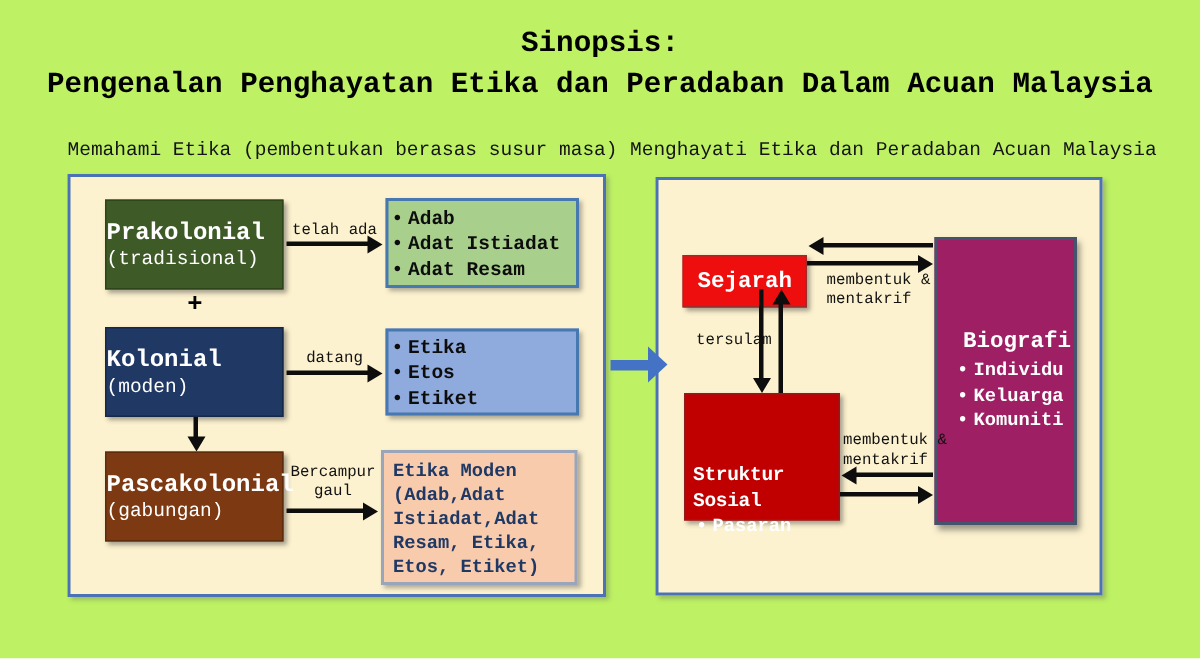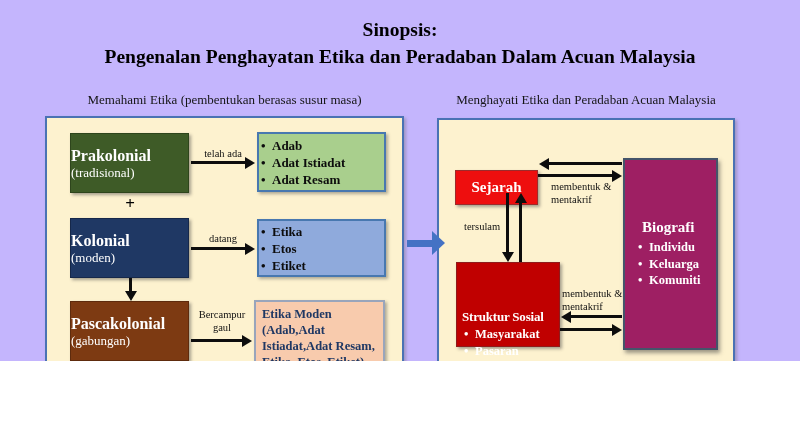--- a/index.html
+++ b/index.html
@@ -1,17 +1,17 @@
 <!DOCTYPE html>
 <html><head>
 <meta charset="utf-8">
 <style>
   html,body{margin:0;padding:0;background:#fff;}
-  .canvas{position:relative;width:800px;height:361px;background:#c4b5fd;
-          font-family:Liberation Serif, serif;overflow:hidden;}
+  .canvas{position:relative;width:800px;height:439px;background:#bef264;
+          font-family:Liberation Mono, monospace;overflow:hidden;}
 
   
   .title{position:absolute;left:0;top:16px;width:800px;text-align:center;
          font-weight:bold;color:#000;font-size:19.5px;line-height:27px;}
 
   
   .panel-header{position:absolute;font-size:13px;color:#151515;text-align:center;white-space:nowrap;}
   .ph-left{left:45px;top:92px;width:359px;}
   .ph-right{left:420px;top:92px;width:332px;}
 
@@ -148,21 +148,20 @@
   <div class="result-box">Etika Moden (Adab,Adat Istiadat,Adat Resam, Etika, Etos, Etiket)</div>
 
   <div class="flow-shaft"></div>
   <div class="flow-head"></div>
 
   <div class="sejarah">Sejarah</div>
 
   <div class="struktur">
     <div class="struktur-title">Struktur Sosial</div>
     <ul class="bullets light-b">
-      <li>Masyarakat</li>
       <li>Pasaran</li>
     </ul>
   </div>
 
   <div class="biografi">
     <div class="bio-title">Biografi</div>
     <ul class="bullets light-b">
       <li>Individu</li>
       <li>Keluarga</li>
       <li>Komuniti</li>

